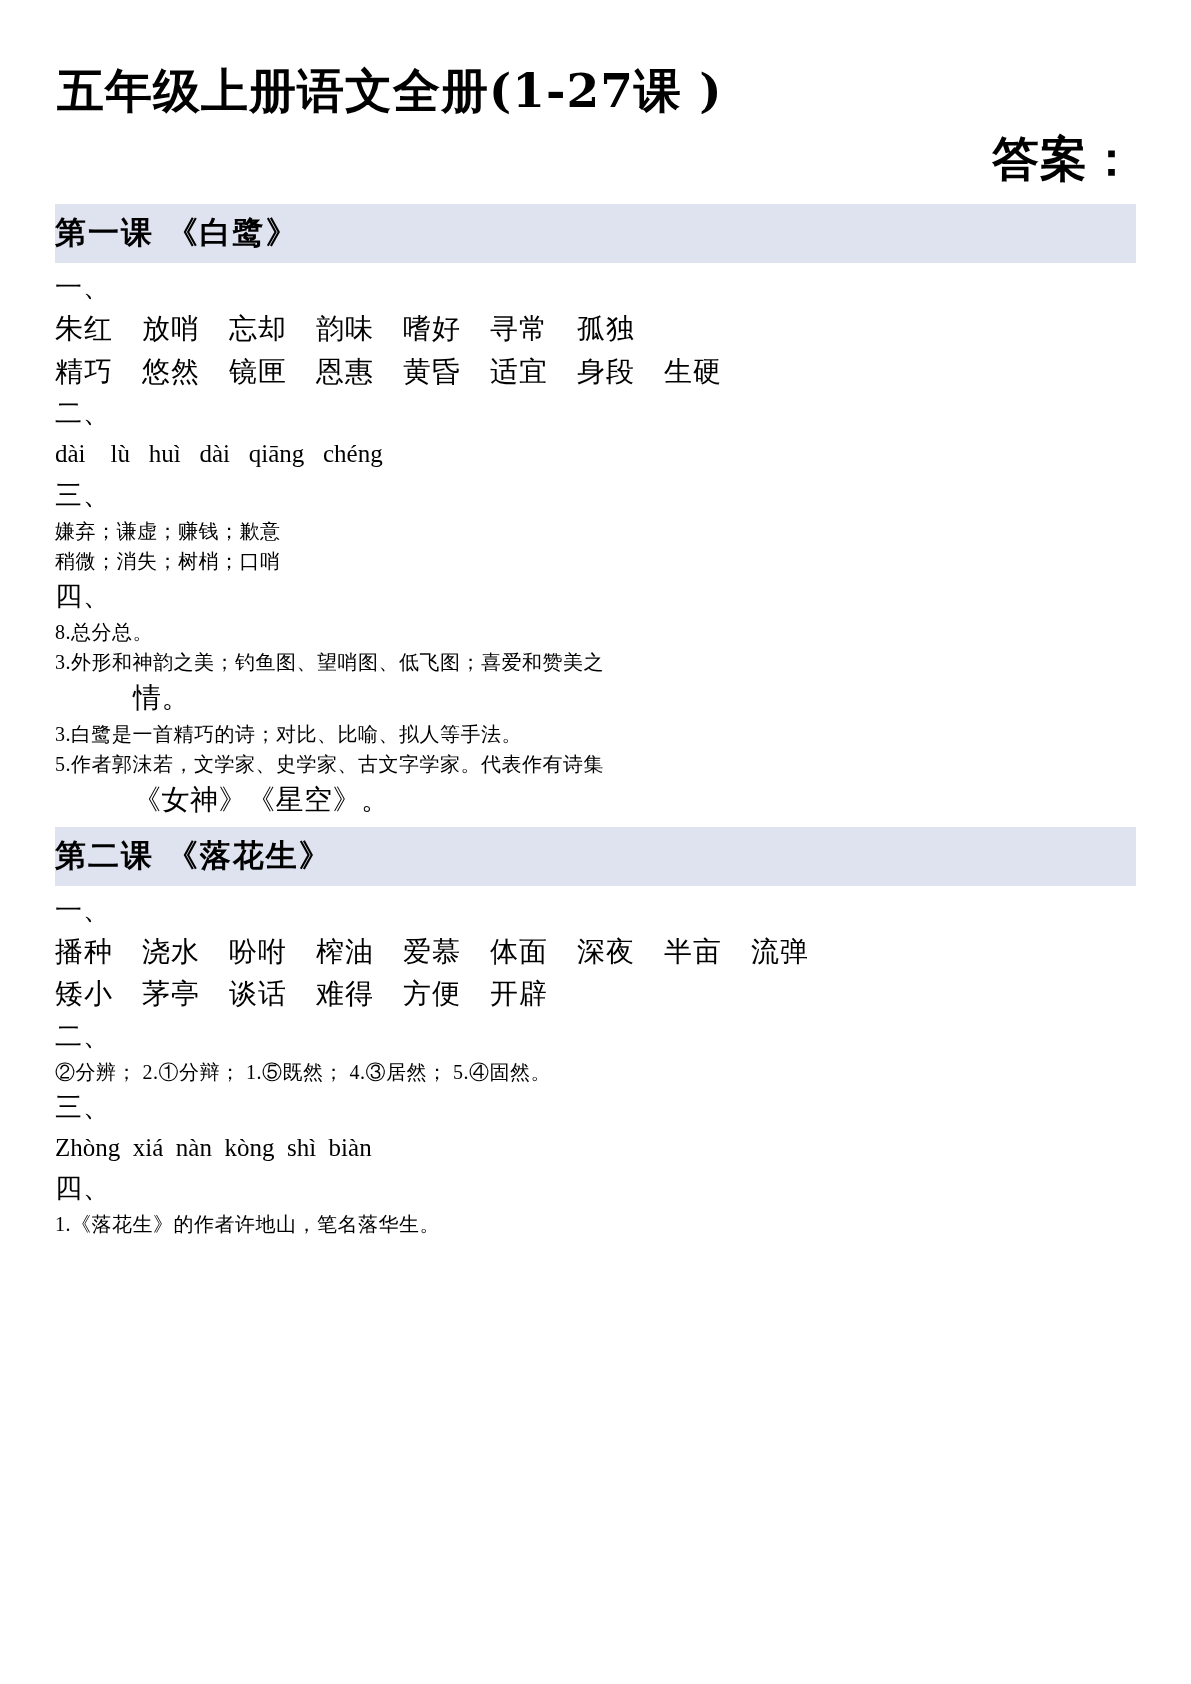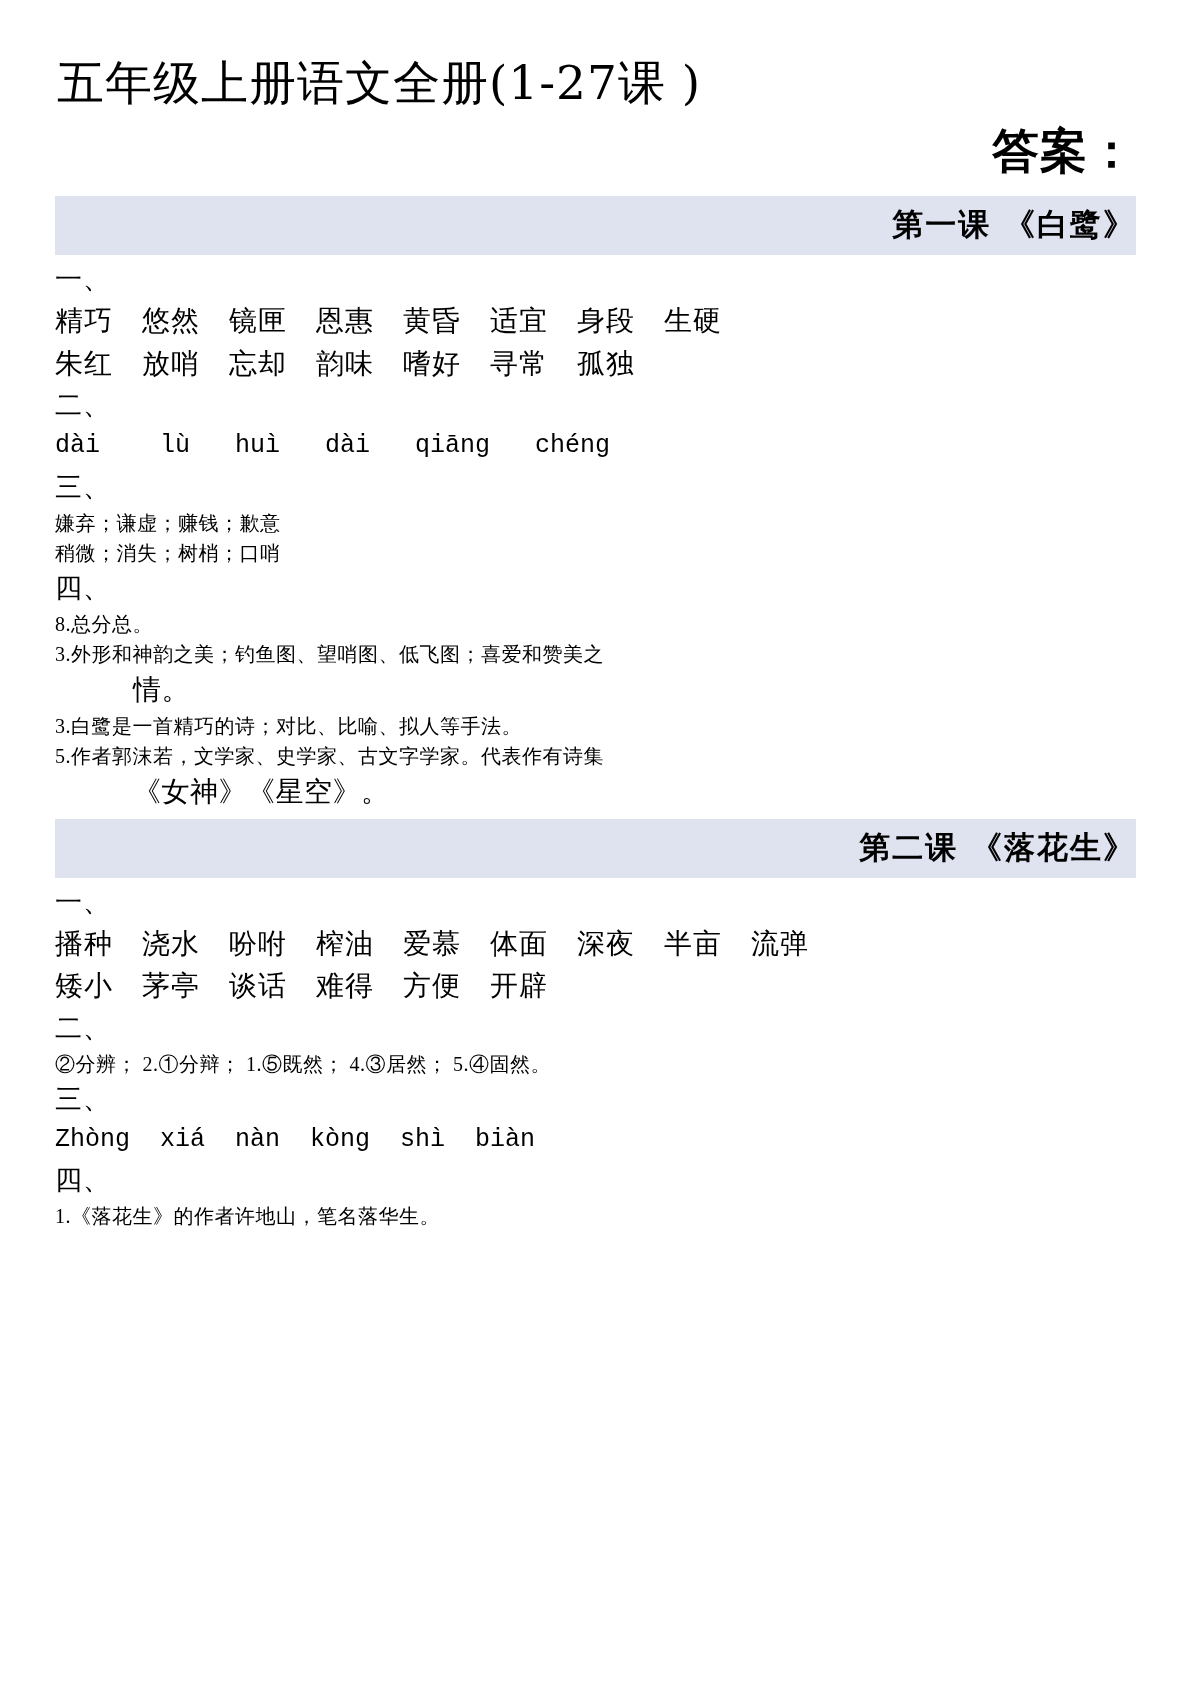--- a/index.html
+++ b/index.html
@@ -15,40 +15,40 @@
   }
   .page {
     width: 1191px;
     min-height: 1684px;
     box-sizing: border-box;
     padding: 50px 55px 20px 55px;
     position: relative;
   }
   .doc-title {
     font-family: "DejaVu Serif", serif;
-    font-weight: normal;
+    font-weight: bold;
     font-size: 47px;
     line-height: 1.42;
     letter-spacing: 1px;
-    margin: 0 0 2px 0;
+    margin: 8px 0 2px 0;
     padding-left: 2px;
   }
   .doc-title-line2 {
     font-family: "DejaVu Serif", serif;
     font-weight: bold;
     font-size: 47px;
     line-height: 1.35;
     letter-spacing: 1px;
     margin: 0 0 14px 0;
     padding-left: 2px;
     text-align: right;
   }
   .section-header {
     background: #dfe3f0;
-    text-align: right;
+    text-align: left;
     font-family: "DejaVu Serif", serif;
     font-weight: bold;
     font-size: 31px;
     line-height: 1.45;
     padding: 6px 0 8px 0;
     margin: 6px 0 4px 0;
     letter-spacing: 2px;
   }
   .lbl {
     font-size: 27px;
@@ -57,21 +57,21 @@
     letter-spacing: 1px;
   }
   .words {
     font-size: 28px;
     line-height: 1.52;
     margin: 0;
     white-space: pre;
     letter-spacing: 1px;
   }
   .pinyin {
-    font-family: Liberation Mono, monospace;
+    font-family: Liberation Serif, serif;
     font-size: 25px;
     line-height: 1.62;
     margin: 0;
     white-space: pre;
   }
   .item {
     font-size: 20px;
     line-height: 1.5;
     margin: 0;
     letter-spacing: 0.5px;
@@ -89,22 +89,22 @@
 
 <div class="page">
 
   <h1 class="doc-title">五年级上册语文全册(1-27课 )</h1>
   <h1 class="doc-title-line2">答案：</h1>
 
   <div id="lessons-container">
       <div>
         <div class="section-header">第一课 《白鹭》</div>
         <p class="lbl">一、</p>
+        <p class="words">朱红　放哨　忘却　韵味　嗜好　寻常　孤独</p>
         <p class="words">精巧　悠然　镜匣　恩惠　黄昏　适宜　身段　生硬</p>
-        <p class="words">朱红　放哨　忘却　韵味　嗜好　寻常　孤独</p>
         <p class="lbl">二、</p>
         <p class="pinyin">dài    lù   huì   dài   qiāng   chéng</p>
         <p class="lbl">三、</p>
         <p class="item">嫌弃；谦虚；赚钱；歉意</p>
         <p class="item">稍微；消失；树梢；口哨</p>
         <p class="lbl">四、</p>
         <p class="item">8.总分总。</p>
         <p class="item">3.外形和神韵之美；钓鱼图、望哨图、低飞图；喜爱和赞美之</p>
         <p class="cont">情。</p>
         <p class="item">3.白鹭是一首精巧的诗；对比、比喻、拟人等手法。</p>

